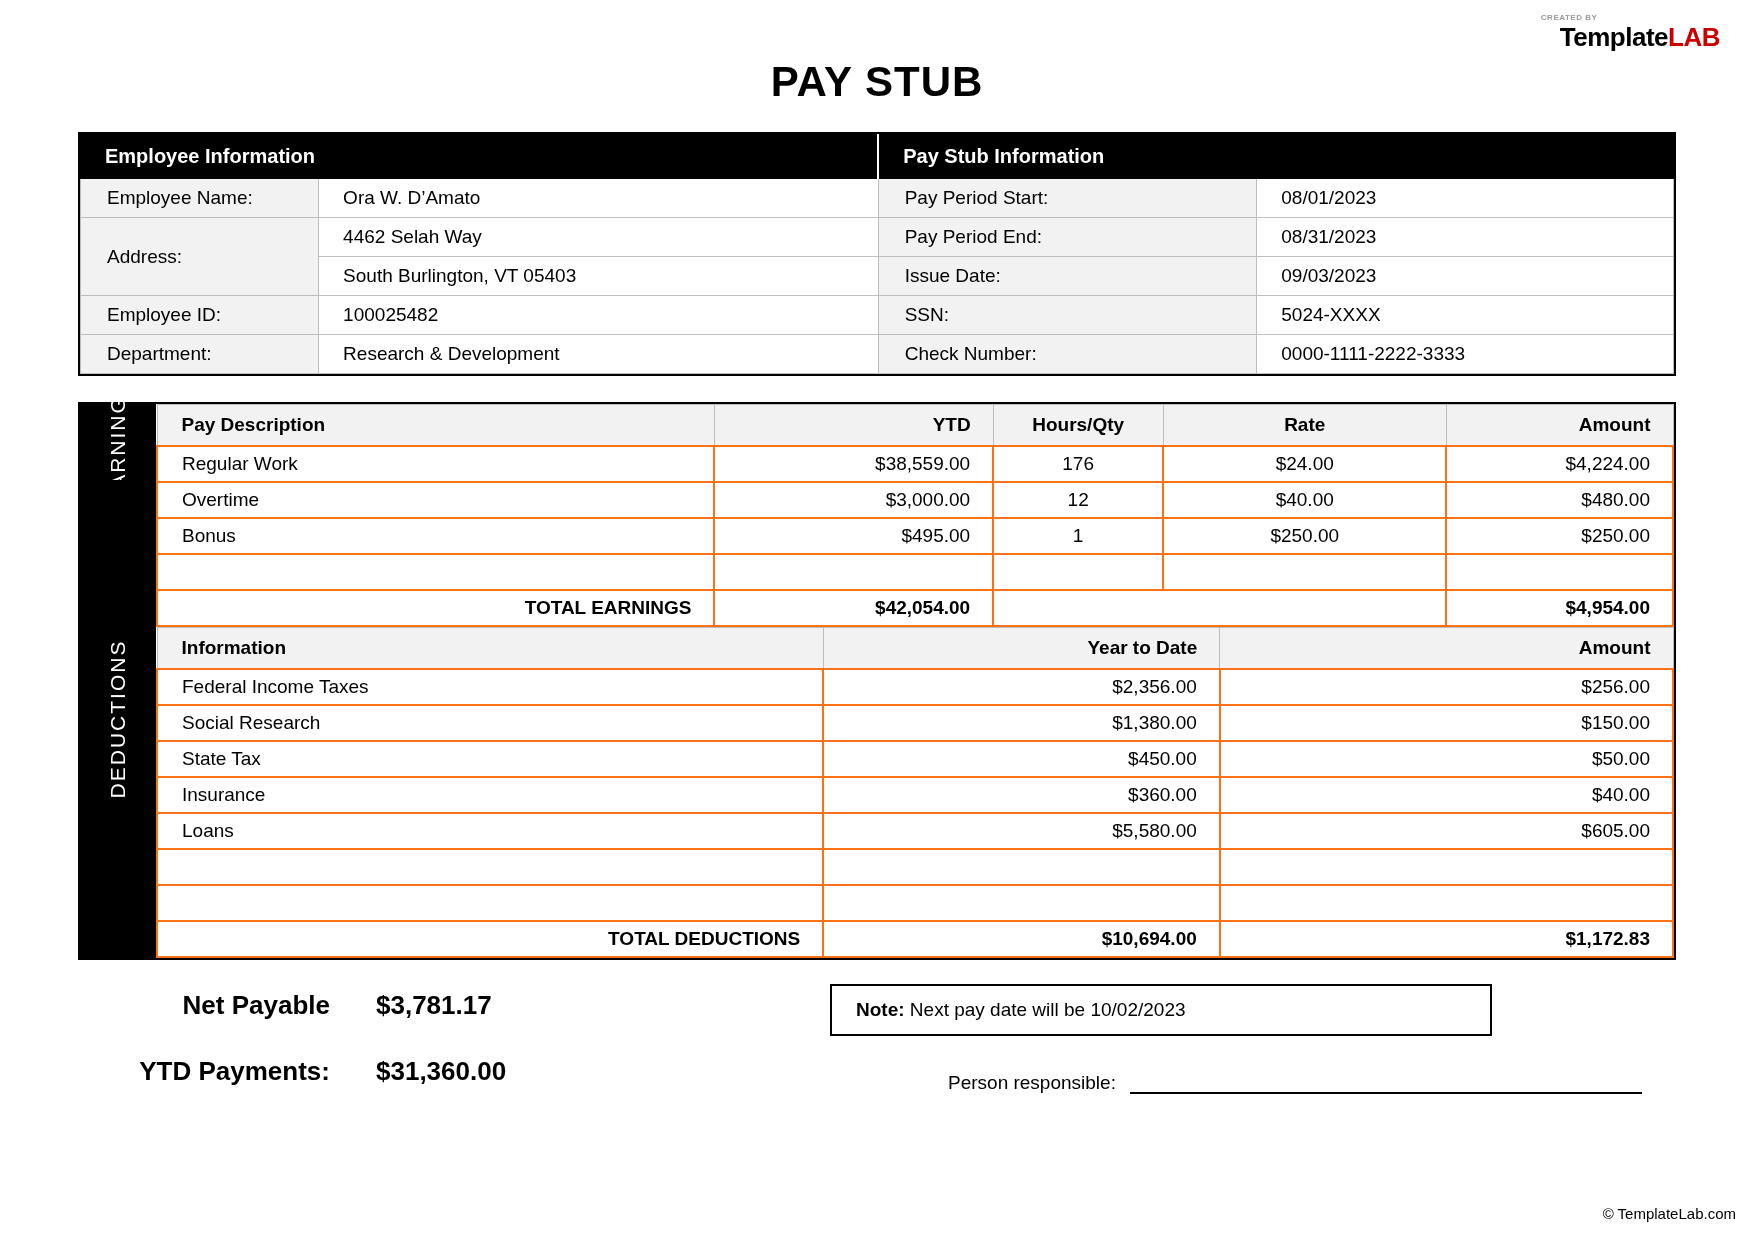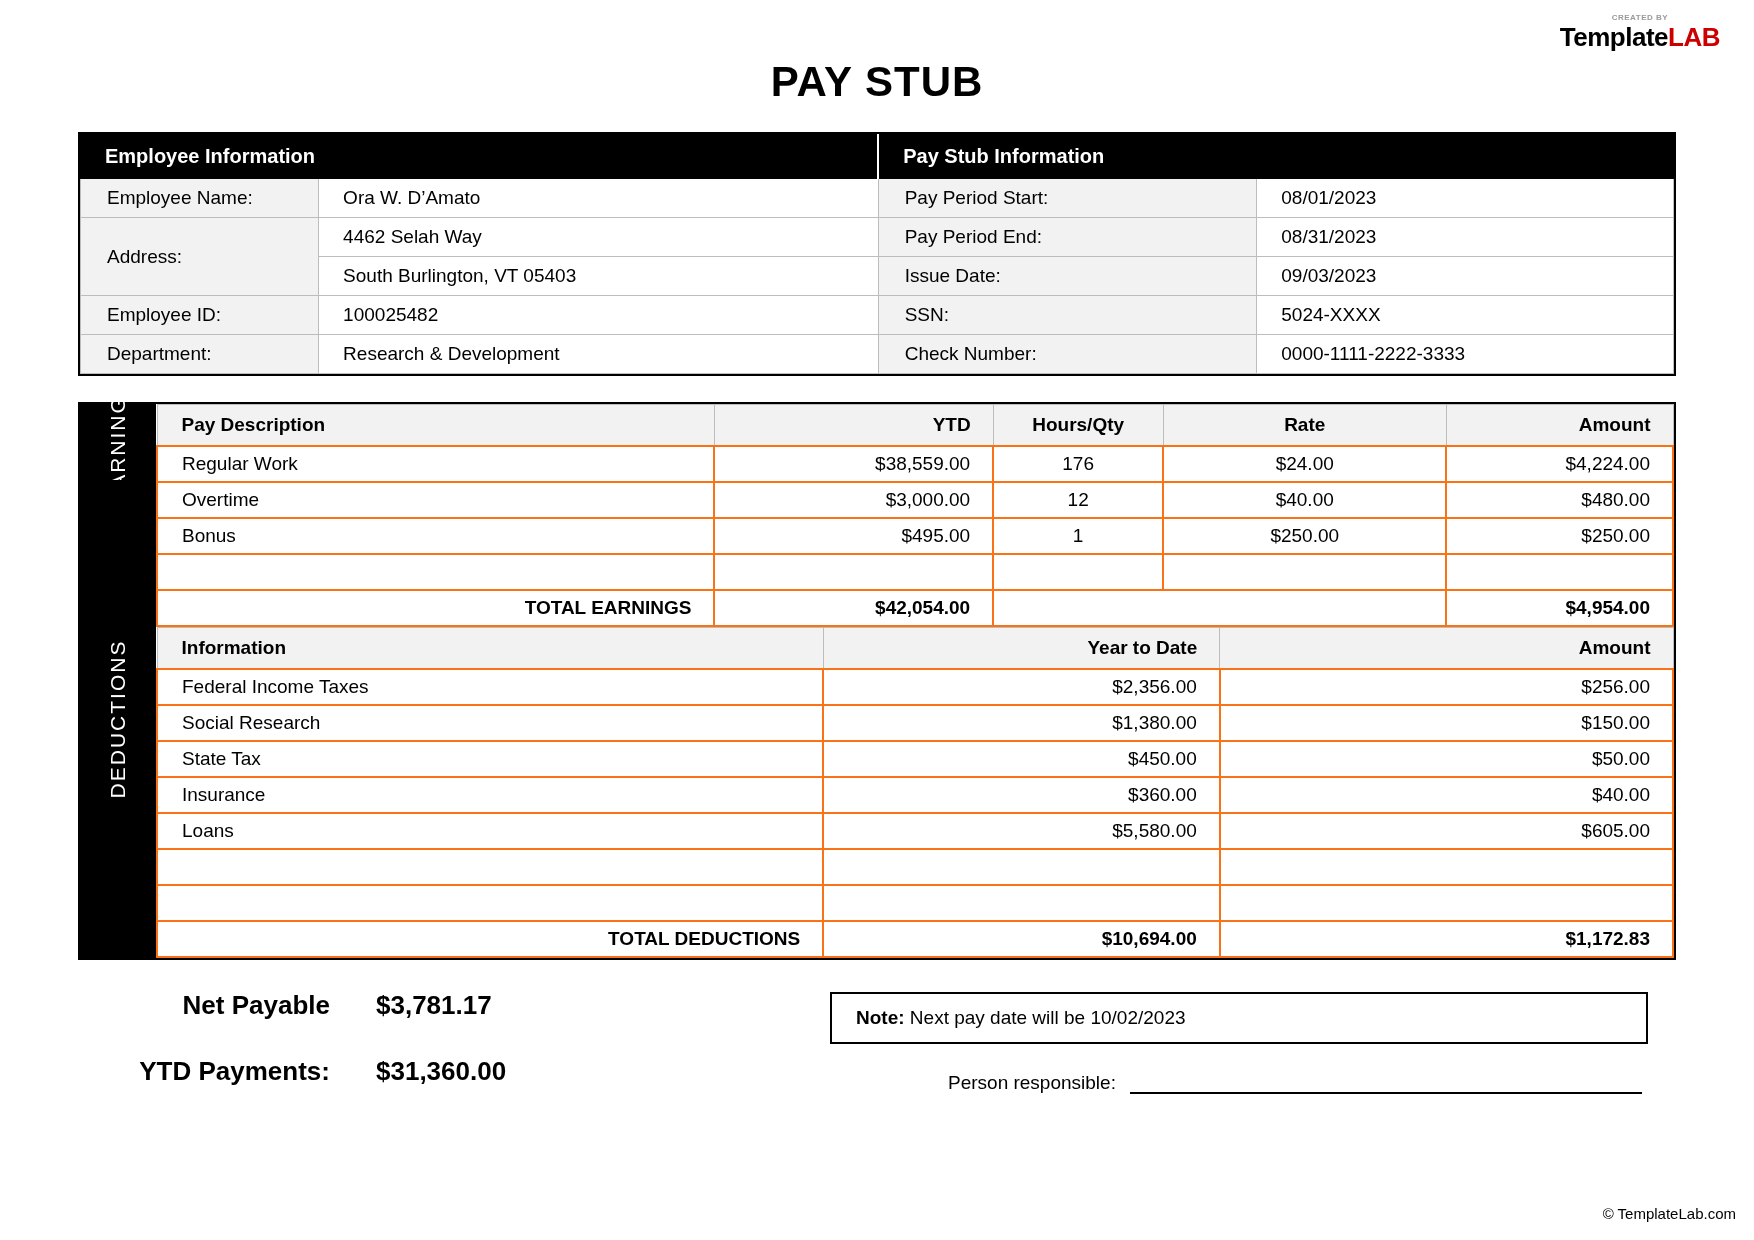--- a/index.html
+++ b/index.html
@@ -17,34 +17,35 @@
     background: #ffffff;
     padding: 0;
     overflow: hidden;
   }
 
   
   .brand {
     position: absolute;
     top: 14px;
     right: 34px;
-    text-align: center;
+    text-align: left;
     line-height: 1;
   }
   .brand-created {
     font-size: 8px;
     letter-spacing: 0.5px;
     color: #9a9a9a;
     font-weight: bold;
     margin-bottom: 2px;
   }
   .brand-name {
     font-size: 26px;
     font-weight: bold;
     letter-spacing: -0.5px;
+    margin-left: 19px;
   }
   .brand-name .lab { color: #cc0000; }
 
   
   .title {
     text-align: center;
     font-size: 42px;
     font-weight: bold;
     letter-spacing: 1px;
     margin: 46px 0 0 0;
@@ -205,22 +206,22 @@
     text-align: right;
   }
   .ytd-value {
     font-size: 26px;
     font-weight: bold;
     margin-left: 46px;
   }
   .note-box {
     position: absolute;
     left: 752px;
-    top: 8px;
-    width: 818px;
+    top: 0px;
+    width: 662px;
     border: 2px solid #000;
     padding: 13px 24px;
     font-size: 19px;
   }
   .note-box b { font-weight: bold; }
   .person {
     position: absolute;
     left: 870px;
     top: 88px;
     font-size: 19px;

